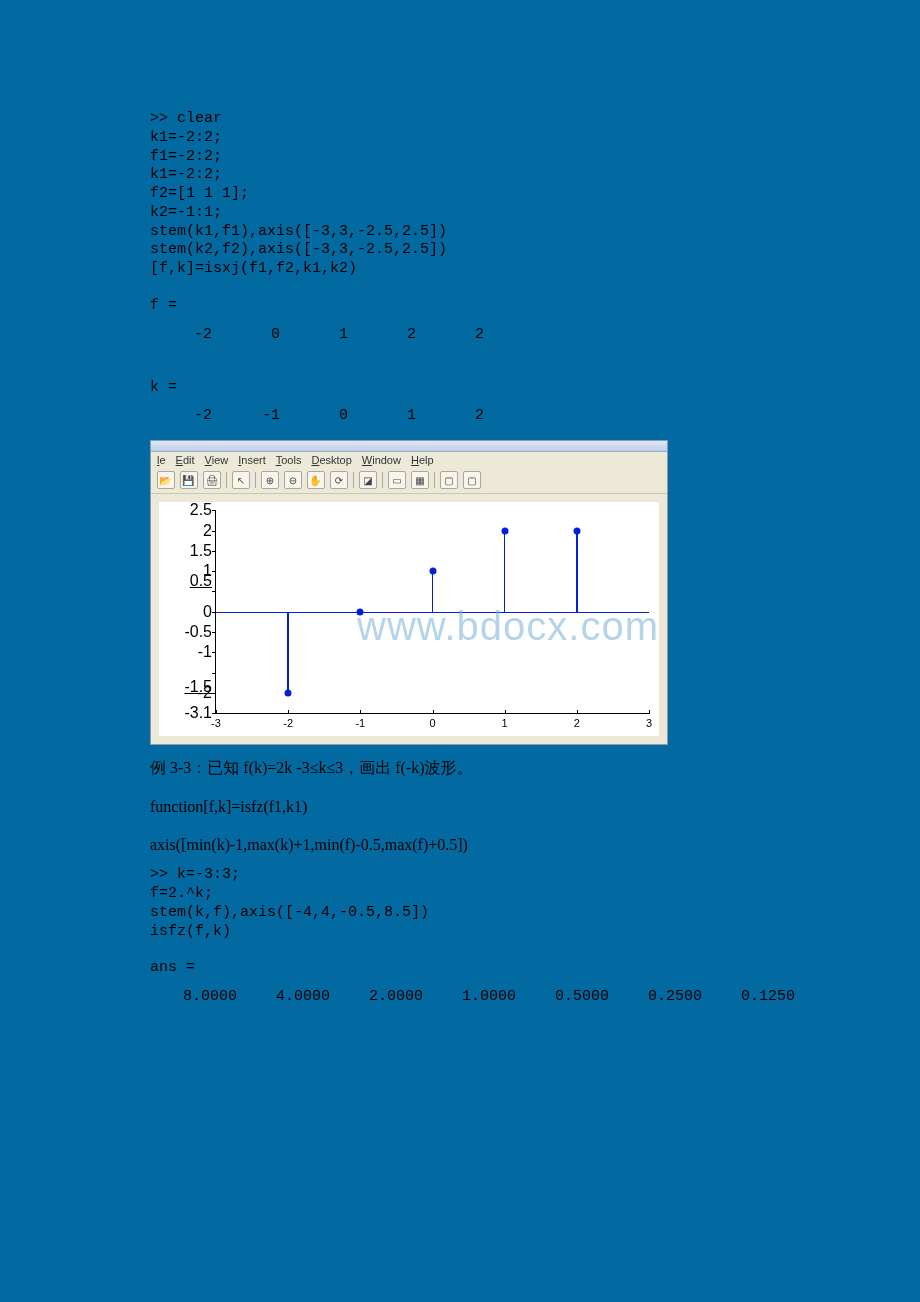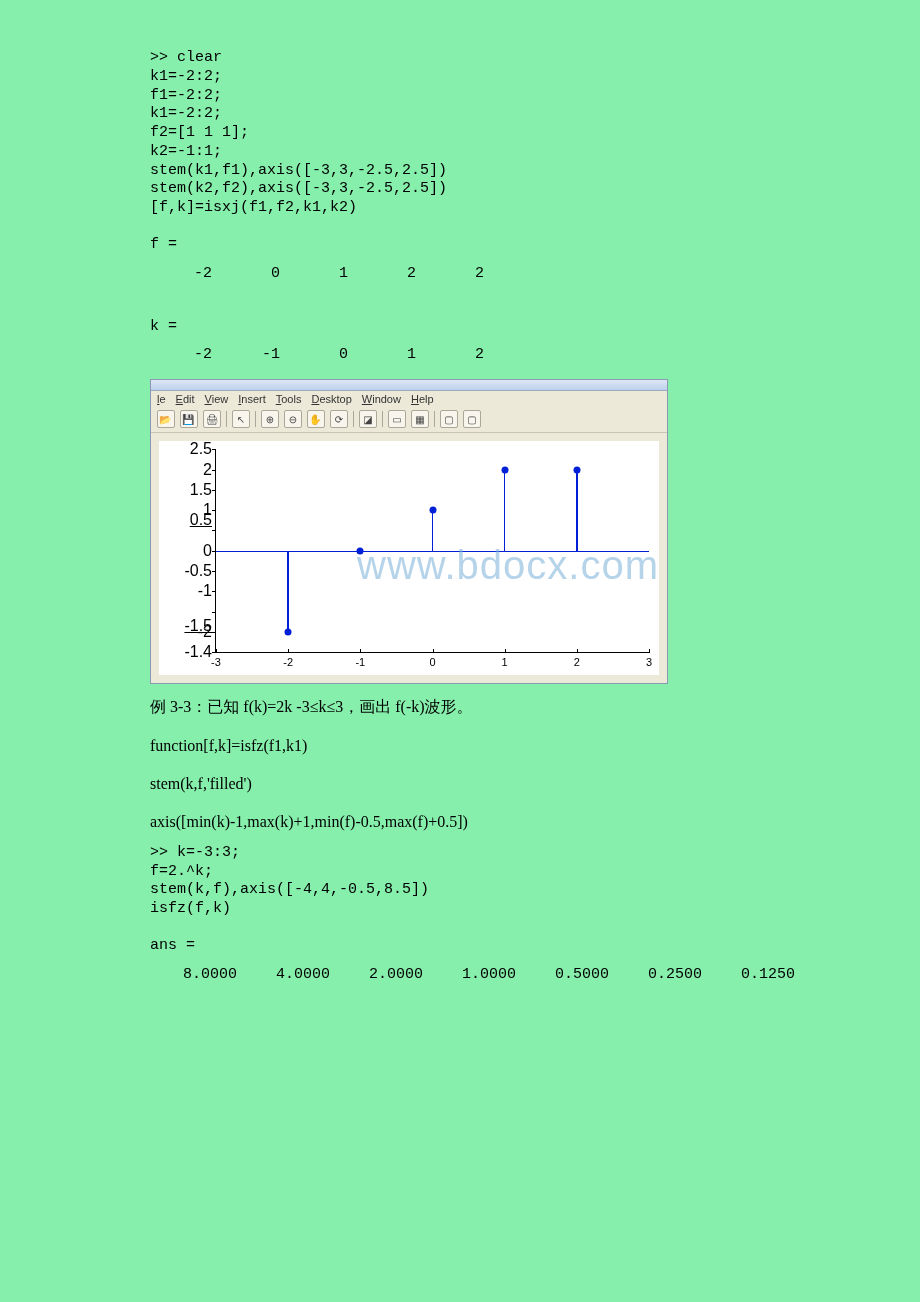--- a/index.html
+++ b/index.html
@@ -5,23 +5,23 @@
   body {
     margin: 0;
     background: #fff;
     font-family: "SimSun", "Times New Roman", serif;
     font-size: 16px;
     color: #000;
   }
   .page {
     width: 920px;
     min-height: 1302px;
-    background: #86efac;
+    background: #0369a1;
     position: relative;
-    padding: 49px 150px 50px 150px;
+    padding: 110px 150px 50px 150px;
     box-sizing: border-box;
   }
   .code {
     font-family: "NSimSun", "Courier New", monospace;
     font-size: 15px;
     line-height: 1.25;
     white-space: pre;
   }
   .result-row {
     font-family: "NSimSun", "Courier New", monospace;
@@ -203,21 +203,21 @@
       <div class="tbtn">◪</div>
       <div style="width:1px;height:16px;background:#aca899"></div>
       <div class="tbtn">▭</div>
       <div class="tbtn">▦</div>
       <div style="width:1px;height:16px;background:#aca899"></div>
       <div class="tbtn">▢</div>
       <div class="tbtn">▢</div>
     </div>
     <div class="plot-area">
       <div class="axes" id="axes">
-          <div class="ytick" style="top: 203px;">-1.4</div>
+          <div class="ytick" style="top: 203px;">-3.1</div>
           <div class="ytmark" style="top: 203px;"></div>
           <div class="ytick" style="top: 182.7px;">-2</div>
           <div class="ytmark" style="top: 182.7px;"></div>
           <div class="ytick" style="top: 177px; text-decoration: underline;">-1.5</div>
           <div class="ytmark" style="top: 162.4px;"></div>
           <div class="ytick" style="top: 142.1px;">-1</div>
           <div class="ytmark" style="top: 142.1px;"></div>
           <div class="ytick" style="top: 121.8px;">-0.5</div>
           <div class="ytmark" style="top: 121.8px;"></div>
           <div class="ytick" style="top: 101.5px;">0</div>
@@ -257,21 +257,20 @@
           <div class="stem-marker" style="left: 288.667px; top: 20.3px;"></div>
           <div class="stem-line" style="left: 360.083px; top: 20.3px; height: 81.2px;"></div>
           <div class="stem-marker" style="left: 360.833px; top: 20.3px;"></div>
         </div>
       <div class="watermark">www.bdocx.com</div>
     </div>
   </div>
 
   <div class="prose">例 3-3：已知 f(k)=2k -3≤k≤3，画出 f(-k)波形。</div>
   <div class="prose">function[f,k]=isfz(f1,k1)</div>
-  <div class="prose">stem(k,f,'filled')</div>
   <div class="prose">axis([min(k)-1,max(k)+1,min(f)-0.5,max(f)+0.5])</div>
 
   <div class="code" style="margin-top:6px">&gt;&gt; k=-3:3;
 f=2.^k;
 stem(k,f),axis([-4,4,-0.5,8.5])
 isfz(f,k)</div>
 
   <div class="spacer"></div>
   <div class="code">ans =</div>
   <div class="spacer-sm"></div>

